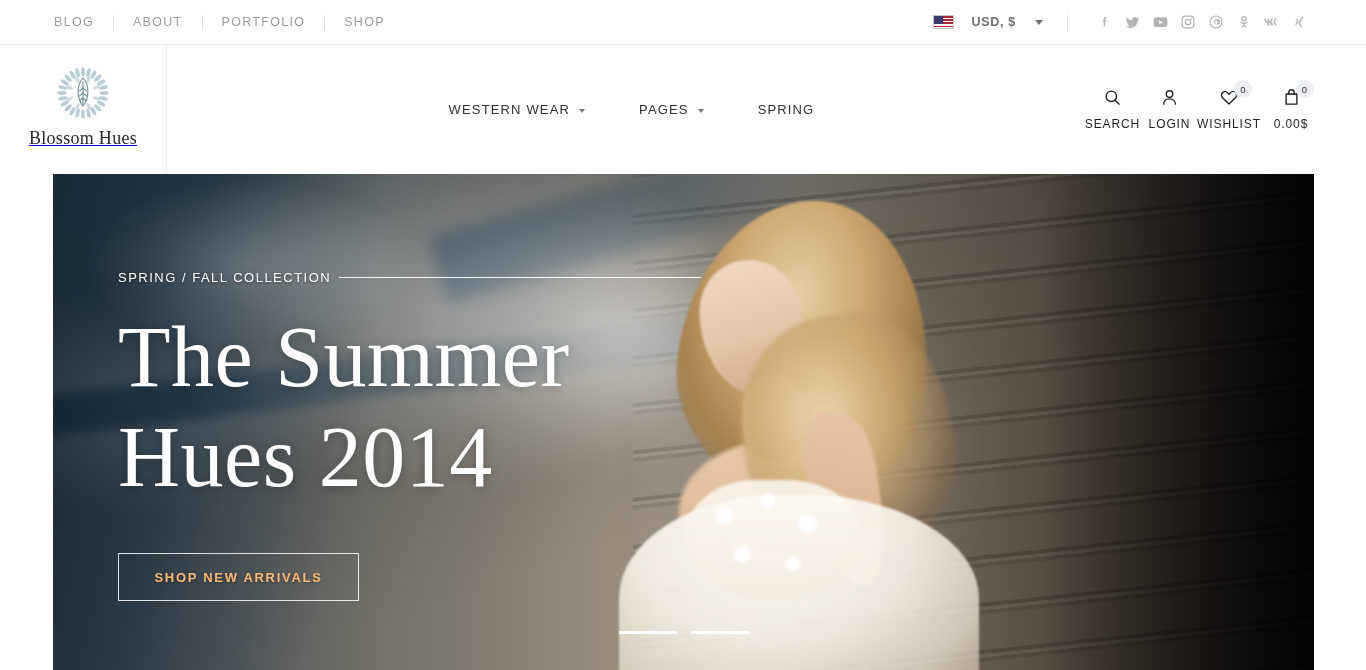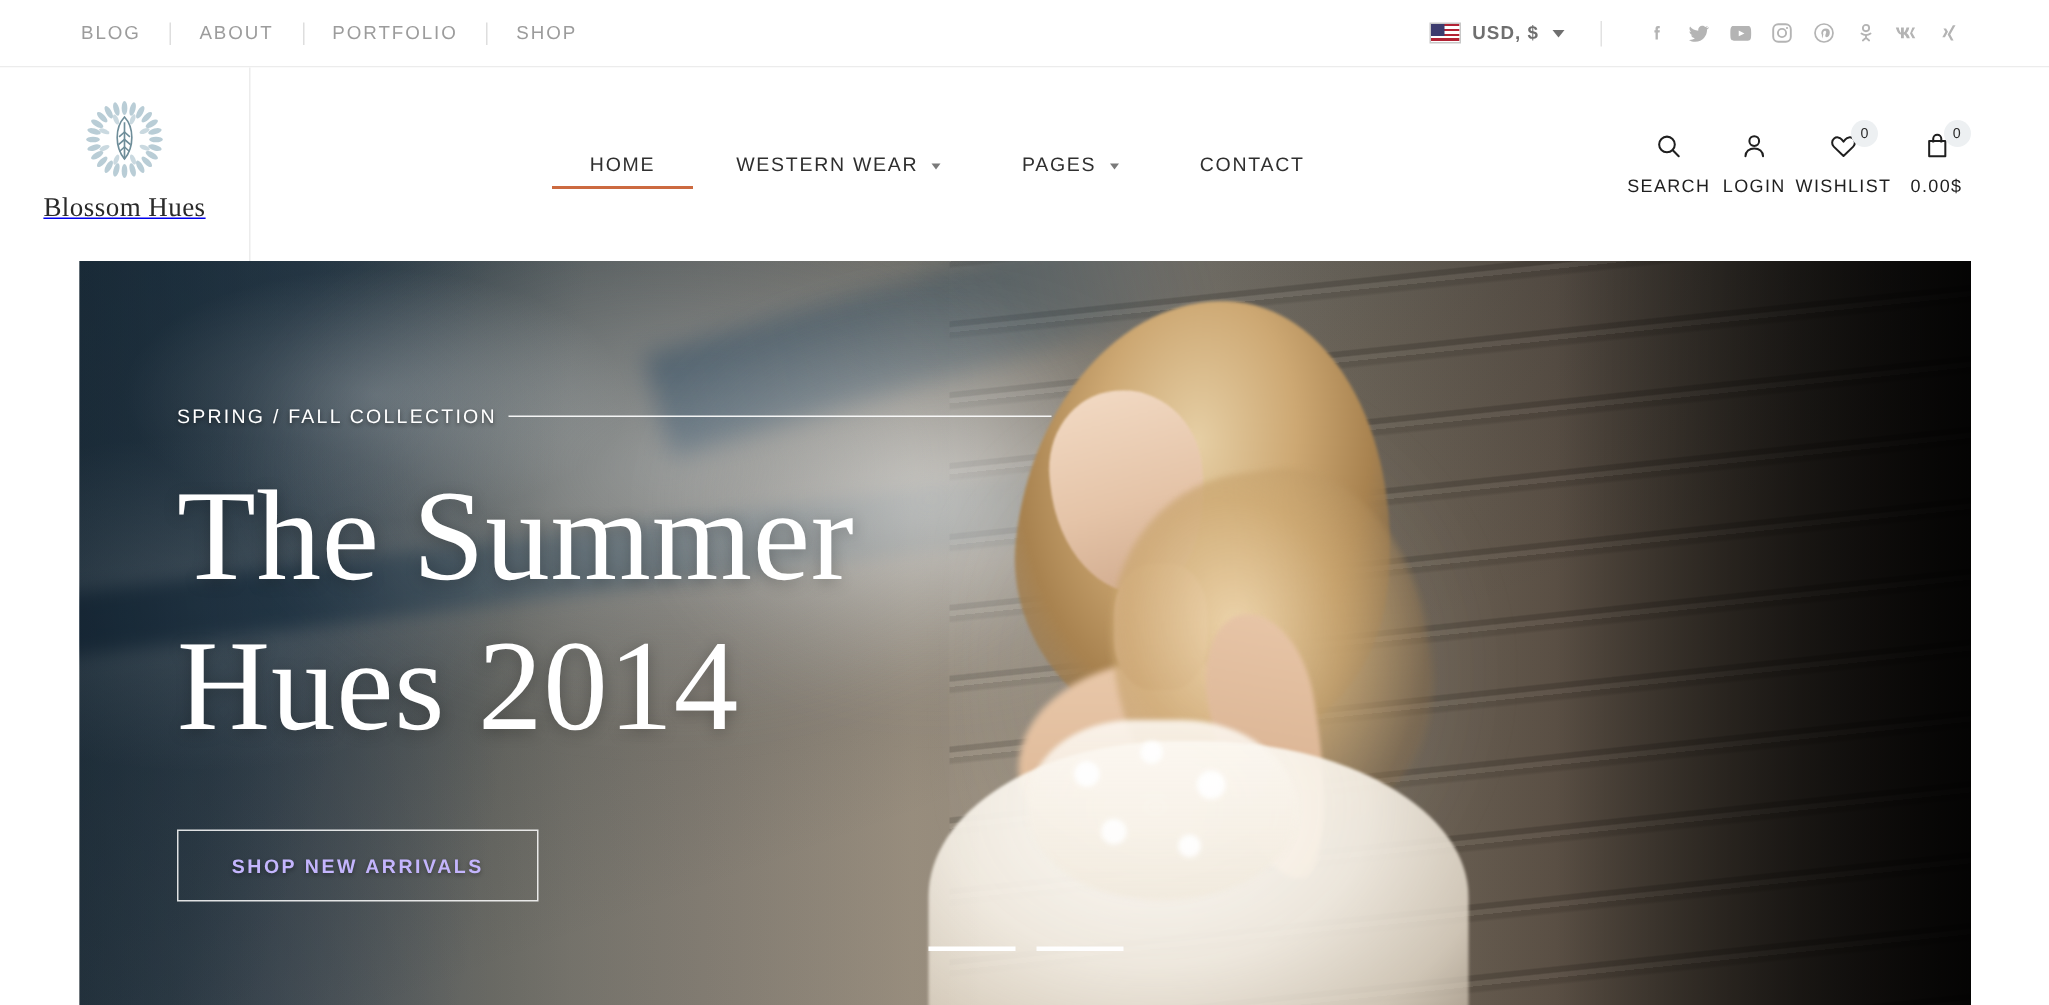--- a/index.html
+++ b/index.html
@@ -38,21 +38,21 @@
   .tb-sep {
     width: 1px;
     height: 15px;
     background: #dedede;
   }
 
   .topbar-right { display: flex; align-items: center; }
   .currency {
     display: flex;
     align-items: center;
-    gap: 8px;
+    gap: 18px;
     cursor: pointer;
   }
   .flag {
     width: 21px;
     height: 14px;
     position: relative;
     overflow: hidden;
     border: 0.5px solid #c8c8c8;
     display: inline-block;
     flex: none;
@@ -435,21 +435,21 @@
   .hero-title .line2 { display: block; }
   .hero-btn {
     margin-top: 46px;
     display: inline-flex;
     align-items: center;
     justify-content: center;
     width: 241px;
     height: 48px;
     border: 1px solid rgba(255,255,255,0.85);
     background: transparent;
-    color: #c4b5fd;
+    color: #fdba74;
     font-size: 13px;
     letter-spacing: 1.7px;
     font-weight: 700;
     cursor: pointer;
     font-family: "Liberation Sans", sans-serif;
     text-shadow: 0 1px 3px rgba(0,0,0,0.35);
   }
 
   
   .slider-nav {
@@ -595,33 +595,30 @@
           <path d="M31 22 l-3.6 3.2M31 22 l3.6 3.2"></path>
           <path d="M31 27 l-4 3.4M31 27 l4 3.4"></path>
           <path d="M31 32 l-3.4 3M31 32 l3.4 3"></path>
         </g>
       </svg>
     </span>
     <span class="logo-name">Blossom Hues</span>
   </a>
 
   <nav class="nav">
-    <a class="nav-item active" href="#">
-      <span class="nav-label">HOME</span>
-    </a>
     <a class="nav-item" href="#">
       <span class="nav-label">WESTERN WEAR</span>
       <span class="nav-caret"></span>
     </a>
     <a class="nav-item" href="#">
       <span class="nav-label">PAGES</span>
       <span class="nav-caret"></span>
     </a>
     <a class="nav-item" href="#">
-      <span class="nav-label">CONTACT</span>
+      <span class="nav-label">SPRING</span>
     </a>
   </nav>
 
   <div class="header-actions">
     <a class="action" href="#">
       <span class="action-icon">
         <svg width="19" height="19" viewBox="0 0 24 24" fill="none" stroke="#1f1f1f" stroke-width="1.7" stroke-linecap="round">
             <circle cx="10.5" cy="10.5" r="6.6"></circle>
             <path d="M15.4 15.4 L20.4 20.4"></path>
           </svg>

